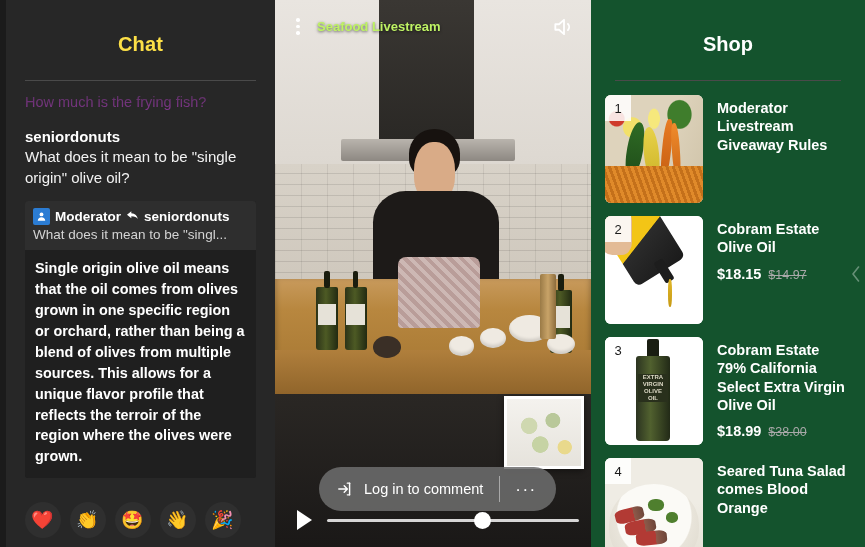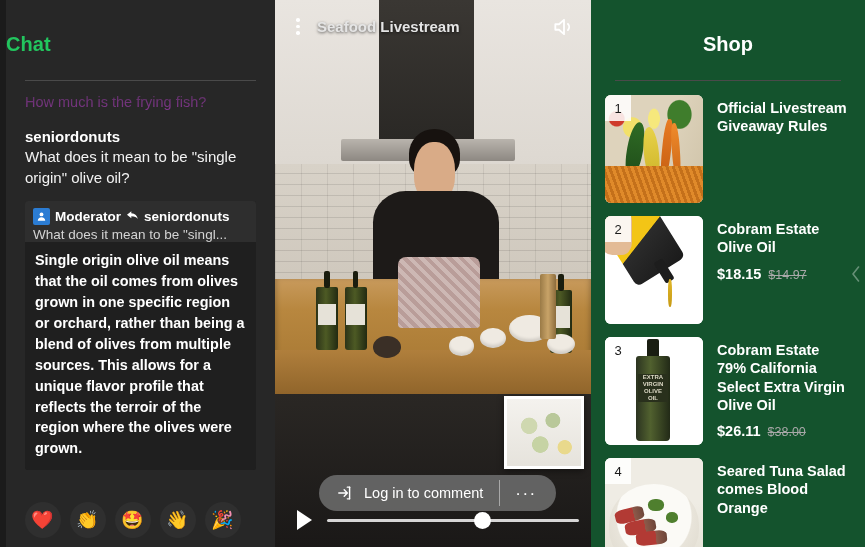--- a/index.html
+++ b/index.html
@@ -27,21 +27,22 @@
   
   .chat-panel {
     flex: 0 0 269px;
     width: 269px; height: 547px;
     background: #272727;
     position: relative;
     display: flex;
     flex-direction: column;
   }
   .chat-title {
-    color: #22c55e;
+    text-align: center;
+    color: #fde047;
     font-size: 20px;
     font-weight: 700;
     padding: 33px 0 0 0;
     letter-spacing: .1px;
   }
   .chat-divider {
     height: 1px;
     background: #4a4a4a;
     margin: 24px 19px 0 19px;
   }
@@ -74,21 +75,21 @@
   }
 
   .reply-card {
     margin-top: 13px;
     background: #1f1f1f;
     border-radius: 3px;
     overflow: hidden;
   }
   .reply-quote {
     background: #2e2e2e;
-    padding: 7px 8px 0 8px;
+    padding: 7px 8px 8px 8px;
   }
   .reply-head {
     display: flex;
     align-items: center;
     gap: 5px;
   }
   .mod-badge {
     width: 17px; height: 17px;
     background: #2b7cd3;
     border-radius: 2px;
@@ -213,22 +214,22 @@
     border-radius:2px; }
 
   .video-top-bar {
     position: absolute; left:0; top:0; width:100%; height:53px;
     display: flex; align-items: center; gap: 10px;
     padding: 0 14px;
   }
   .kebab { width:18px; display:flex; flex-direction:column; align-items:center; gap:3px; cursor:pointer; }
   .kebab i { width:3.5px; height:3.5px; border-radius:50%; background:#fff; display:block; }
   .video-title {
-    color: #e5e5e5;
-    font-size: 15px;
+    color: #bef264;
+    font-size: 13px;
     font-weight: 700;
     text-shadow: 0 1px 3px rgba(0,0,0,.6);
     flex: 1 1 auto;
   }
   .speaker-icon { width: 26px; height: 26px; cursor:pointer; }
 
   .pip-thumb {
     position: absolute; right: 7px; bottom: 78px;
     width: 80px; height: 73px;
     background: #ffffff;
@@ -239,21 +240,21 @@
     width: 100%; height: 100%;
     background: radial-gradient(circle at 30% 40%, #cfd8b0 0 12%, rgba(0,0,0,0) 13%),
                 radial-gradient(circle at 62% 32%, #b9c89a 0 11%, rgba(0,0,0,0) 12%),
                 radial-gradient(circle at 45% 68%, #c6d3a4 0 13%, rgba(0,0,0,0) 14%),
                 radial-gradient(circle at 78% 72%, #e9d98c 0 9%, rgba(0,0,0,0) 10%),
                 linear-gradient(180deg,#f4f2ee,#e6e3dc);
   }
 
   .comment-pill {
     position: absolute; left: 44px; bottom: 36px;
-    height: 36px;
+    height: 44px;
     display: flex; align-items: center;
     background: rgba(110,110,110,.86);
     border-radius: 22px;
     padding: 0 6px 0 18px;
     cursor: pointer;
   }
   .login-icon { width:18px; height:18px; margin-right:9px; flex:0 0 18px; }
   .comment-label {
     color: #ffffff; font-size: 14.5px; white-space: nowrap;
   }
@@ -585,21 +586,21 @@
           <div class="thumb-num">1</div>
           <div class="thumb-art art-veg">
             <div class="veg-zuke"></div>
             <div class="veg-zuke2"></div>
             <div class="veg-carrot"></div>
             <div class="veg-carrot2"></div>
             <div class="veg-tag">FRESH</div>
           </div>
         </div>
         <div class="shop-info">
-          <div class="shop-name">Official Livestream Giveaway Rules</div>
+          <div class="shop-name">Moderator Livestream Giveaway Rules</div>
         </div>
       </div>
 
       <div class="shop-item">
         <div class="shop-thumb">
           <div class="thumb-num">2</div>
           <div class="thumb-art art-pour">
             <div class="pour-bottle"></div>
             <div class="pour-neck"></div>
             <div class="pour-drip"></div>
@@ -620,21 +621,21 @@
           <div class="thumb-num">3</div>
           <div class="thumb-art art-dark">
             <div class="dark-neck"></div>
             <div class="dark-body"></div>
             <div class="dark-label">EXTRA VIRGIN OLIVE OIL</div>
           </div>
         </div>
         <div class="shop-info">
           <div class="shop-name">Cobram Estate 79% California Select Extra Virgin Olive Oil</div>
           <div class="shop-price-row">
-            <span class="shop-price">$26.11</span>
+            <span class="shop-price">$18.99</span>
             <span class="shop-price-old">$38.00</span>
           </div>
         </div>
       </div>
 
       <div class="shop-item">
         <div class="shop-thumb">
           <div class="thumb-num">4</div>
           <div class="thumb-art art-tuna">
             <div class="tuna-plate"></div>

